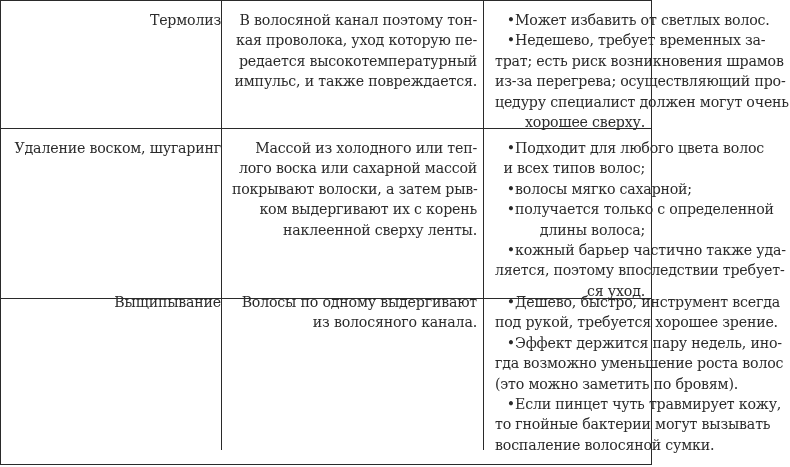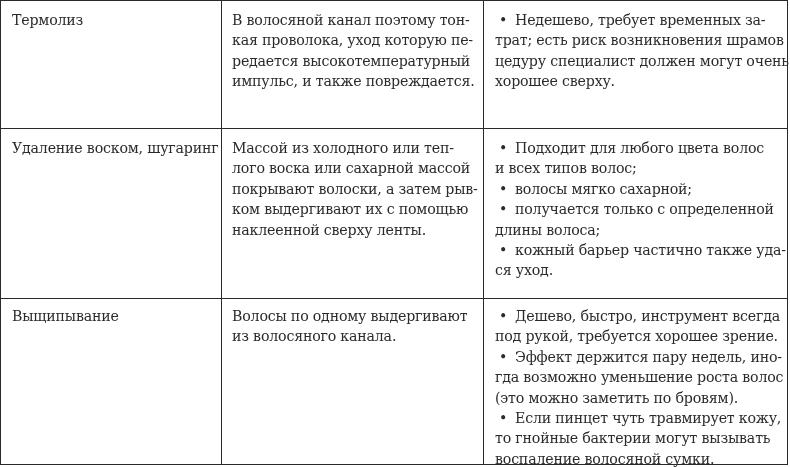--- a/index.html
+++ b/index.html
@@ -1,25 +1,25 @@
 <!DOCTYPE html>
 <html><head>
   <meta charset="utf-8">
   <style>
     html, body { margin: 0; padding: 0; background: #ffffff; }
     body { width: 790px; height: 467px; overflow: hidden; position: relative; }
     .tbl {
-      position: absolute; left: 0; top: 0; width: 788px; height: 465px;
-      border: 1.5px solid #2a2a2a; box-sizing: border-box;
+      position: absolute; left: 0; top: 0; width: 652px; height: 465px;
+      border: 1.5px solid #2a2a2a; box-sizing: border-box; text-align: right;
     }
     .row { position: absolute; left: 0; right: 0; border-bottom: 1.5px solid #2a2a2a; box-sizing: border-box; }
     .row.last { border-bottom: none; }
     .r1 { top: 0; height: 128px; }
     .r2 { top: 128px; height: 170px; }
-    .r3 { top: 296px; height: 167px; }
+    .r3 { top: 282px; height: 167px; }
     .cell {
       position: absolute; top: 0; bottom: 0; box-sizing: border-box;
       font-family: "DejaVu Serif", "Liberation Serif", serif;
       font-size: 14.2px; line-height: 20.4px; color: #2b2b2b;
       letter-spacing: -0.2px;
     }
     .c1 { left: 0; width: 221px; padding: 9px 0 0 11px; border-right: 1.5px solid #2a2a2a; }
     .c2 { left: 221px; width: 262px; padding: 9px 6px 0 10px; border-right: 1.5px solid #2a2a2a; }
     .c3 { left: 483px; right: 0; padding: 9px 6px 0 11px; }
     .line { display: block; white-space: nowrap; }
@@ -34,45 +34,48 @@
     <div class="cell c1">
       <span class="line">Термолиз</span>
     </div>
     <div class="cell c2">
       <span class="line">В волосяной канал поэтому тон-</span>
       <span class="line">кая проволока, уход которую пе-</span>
       <span class="line">редается высокотемпературный</span>
       <span class="line">импульс, и также повреждается.</span>
     </div>
     <div class="cell c3">
+      <span class="line"><span class="bullet">•</span><span>Может избавить от светлых волос.</span></span>
       <span class="line"><span class="bullet">•</span><span>Недешево, требует временных за-</span></span>
       <span class="line">трат; есть риск возникновения шрамов</span>
+      <span class="line">из-за перегрева; осуществляющий про-</span>
       <span class="line">цедуру специалист должен могут очень</span>
       <span class="line">хорошее сверху.</span>
     </div>
   </div>
 
   <div class="row r2">
     <div class="cell c1">
       <span class="line">Удаление воском, шугаринг</span>
     </div>
     <div class="cell c2">
       <span class="line">Массой из холодного или теп-</span>
       <span class="line">лого воска или сахарной массой</span>
       <span class="line">покрывают волоски, а затем рыв-</span>
-      <span class="line">ком выдергивают их с помощью</span>
+      <span class="line">ком выдергивают их с корень</span>
       <span class="line">наклеенной сверху ленты.</span>
     </div>
     <div class="cell c3">
       <span class="line"><span class="bullet">•</span><span>Подходит для любого цвета волос</span></span>
       <span class="line">и всех типов волос;</span>
       <span class="line"><span class="bullet">•</span><span>волосы мягко сахарной;</span></span>
       <span class="line"><span class="bullet">•</span><span>получается только с определенной</span></span>
       <span class="line">длины волоса;</span>
       <span class="line"><span class="bullet">•</span><span>кожный барьер частично также уда-</span></span>
+      <span class="line">ляется, поэтому впоследствии требует-</span>
       <span class="line">ся уход.</span>
     </div>
   </div>
 
   <div class="row r3 last">
     <div class="cell c1">
       <span class="line">Выщипывание</span>
     </div>
     <div class="cell c2">
       <span class="line">Волосы по одному выдергивают</span>

